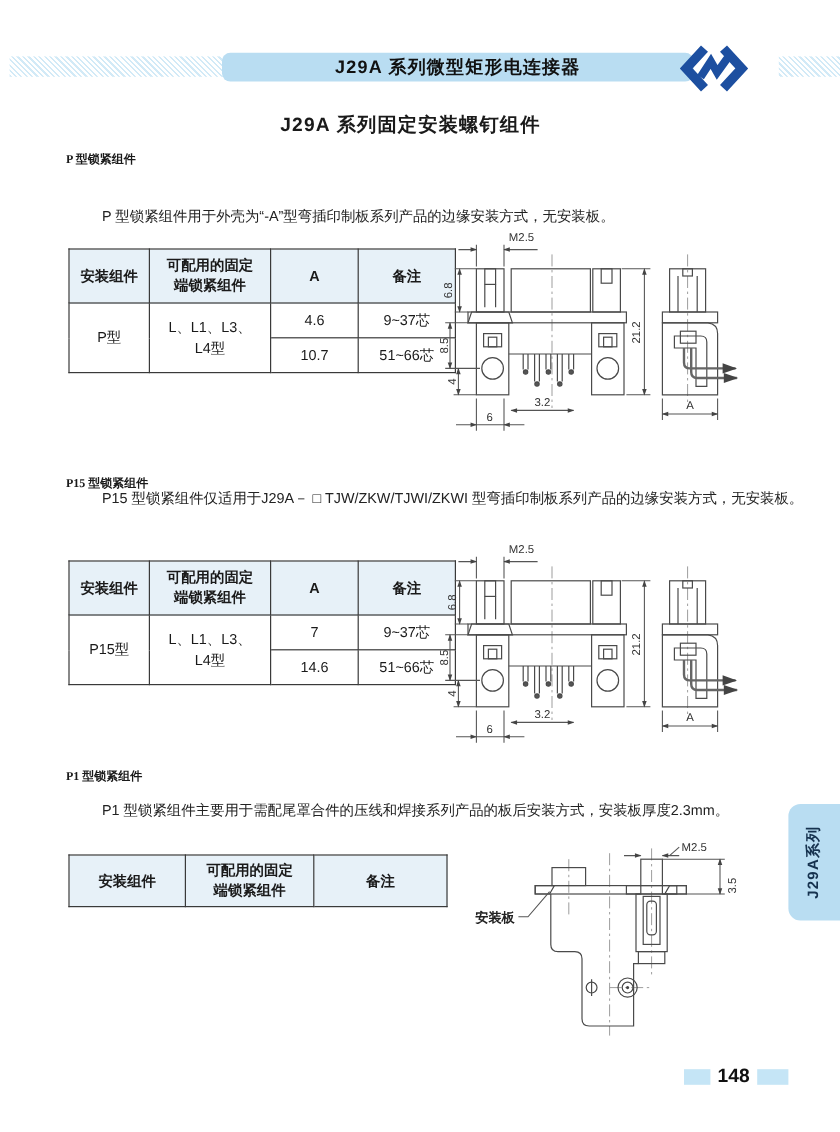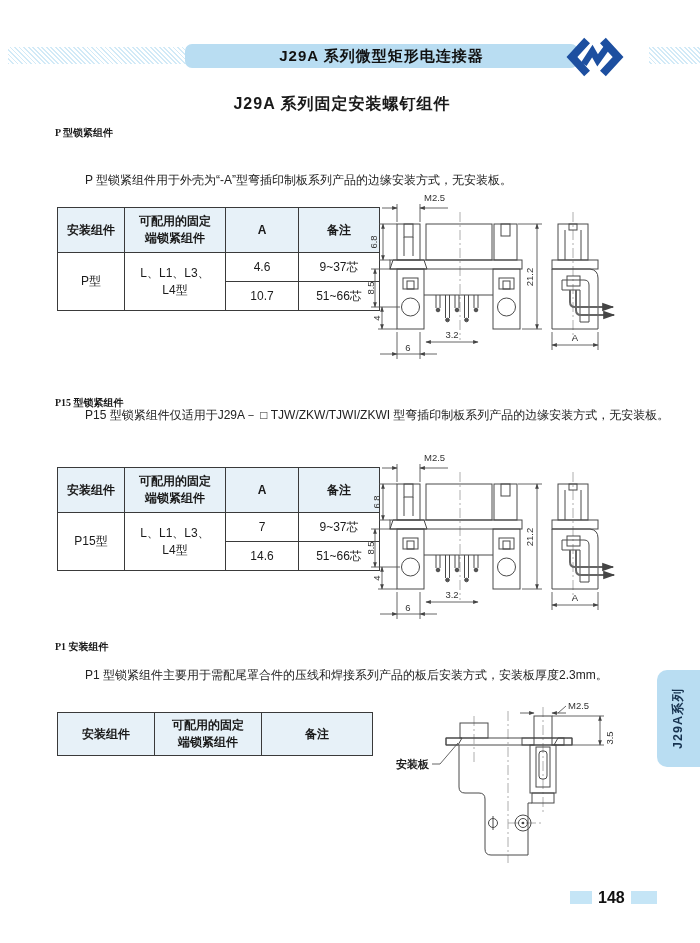--- a/index.html
+++ b/index.html
@@ -306,21 +306,21 @@
   <line class="dimln" x1="31" y1="172" x2="54" y2="172"></line>
   <line class="dimln" x1="54" y1="172" x2="71" y2="172" marker-start="url(#mb)"></line>
   <text class="dim" x="42" y="169" text-anchor="middle">6</text>
   <line class="dimln" x1="186" y1="150" x2="186" y2="168"></line>
       <line class="dimln" x1="232" y1="150" x2="232" y2="168"></line>
   <line class="dimln" x1="186" y1="163" x2="232" y2="163" marker-start="url(#mb)" marker-end="url(#mb)"></line>
   <text class="dim" x="209" y="159" text-anchor="middle">A</text>
 </svg>
 </div>
 
-<div class="abs sec-head" style="top:640px;">P1 安装组件</div>
+<div class="abs sec-head" style="top:640px;">P1 型锁紧组件</div>
 <div class="abs sec-para" style="top:667px;">P1 型锁紧组件主要用于需配尾罩合件的压线和焊接系列产品的板后安装方式，安装板厚度2.3mm。</div>
 
 <table class="spec t3 abs" style="left:57px;top:712px;">
   <tbody>
     <tr class="head">
       <th class="c1">安装组件</th>
       <th class="c2">
         <span>可配用的固定</span><br>
         <span>端锁紧组件</span>
       </th>

